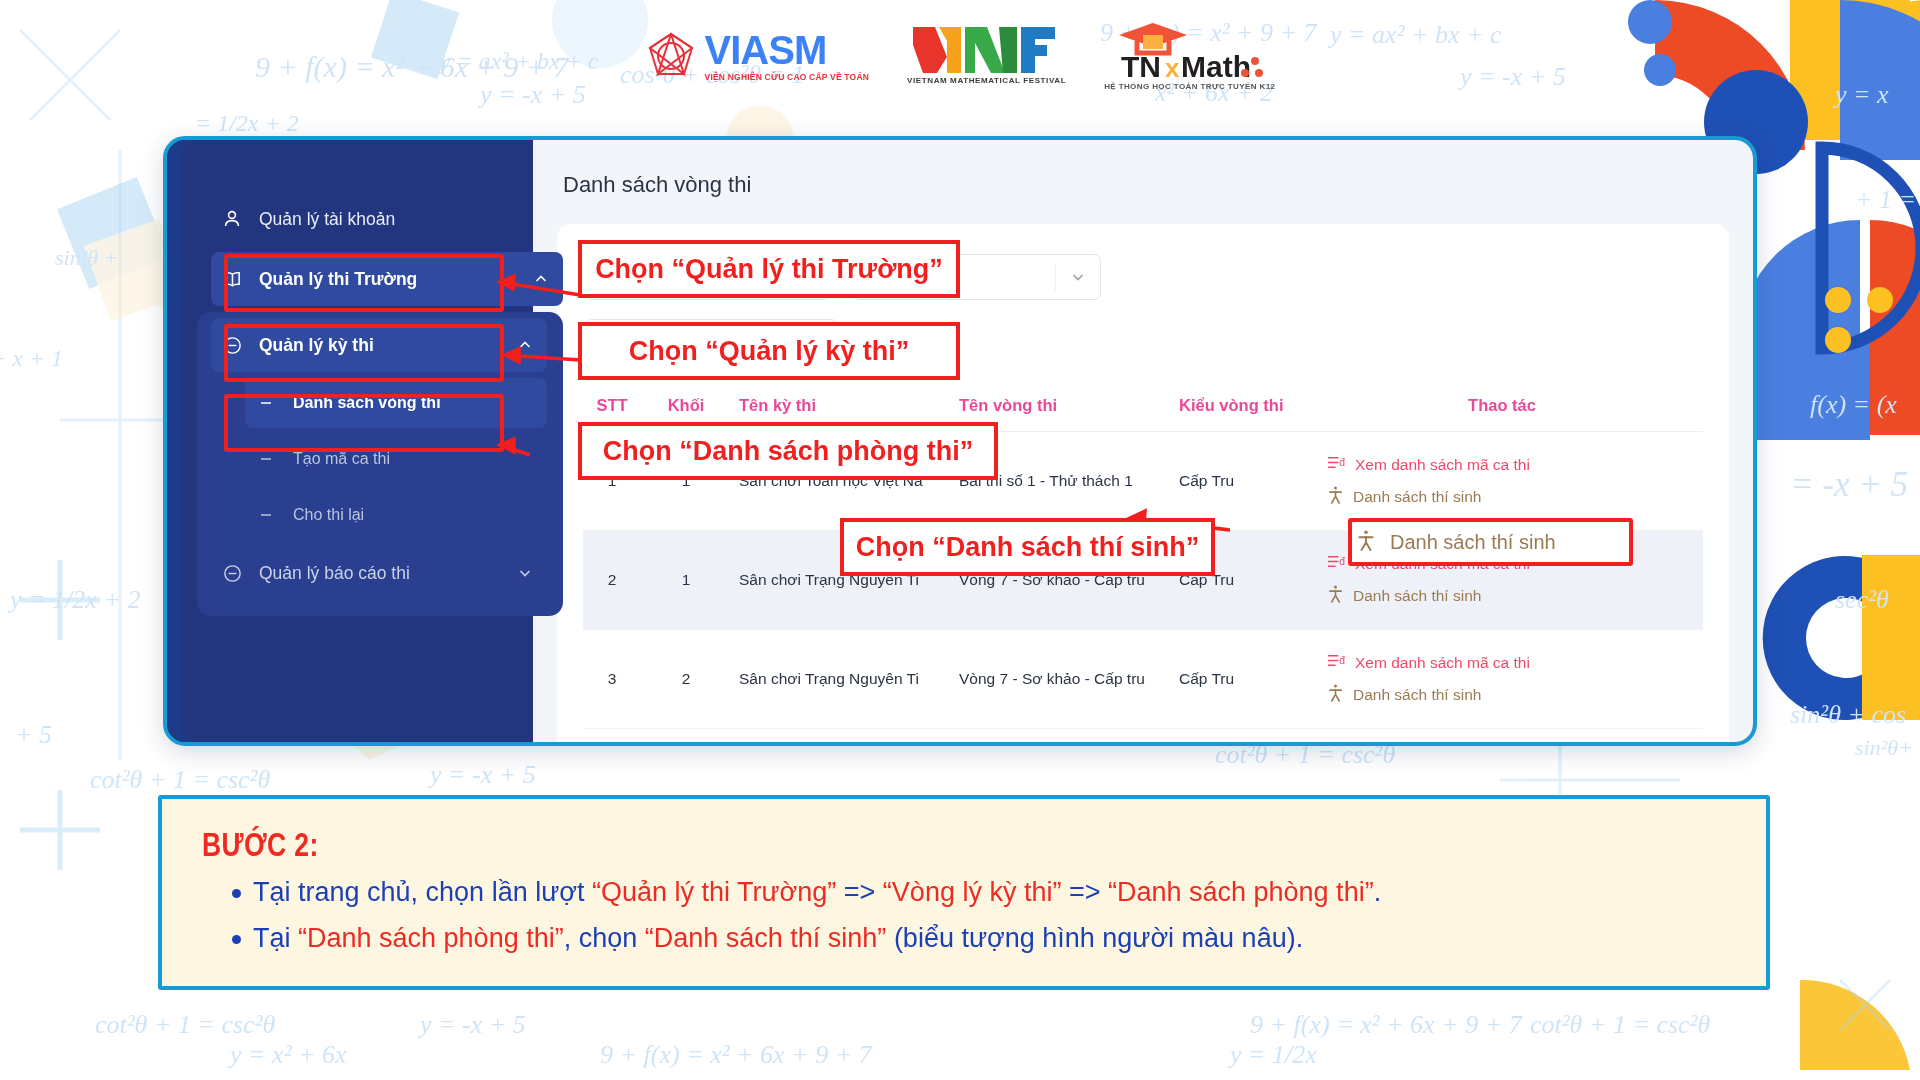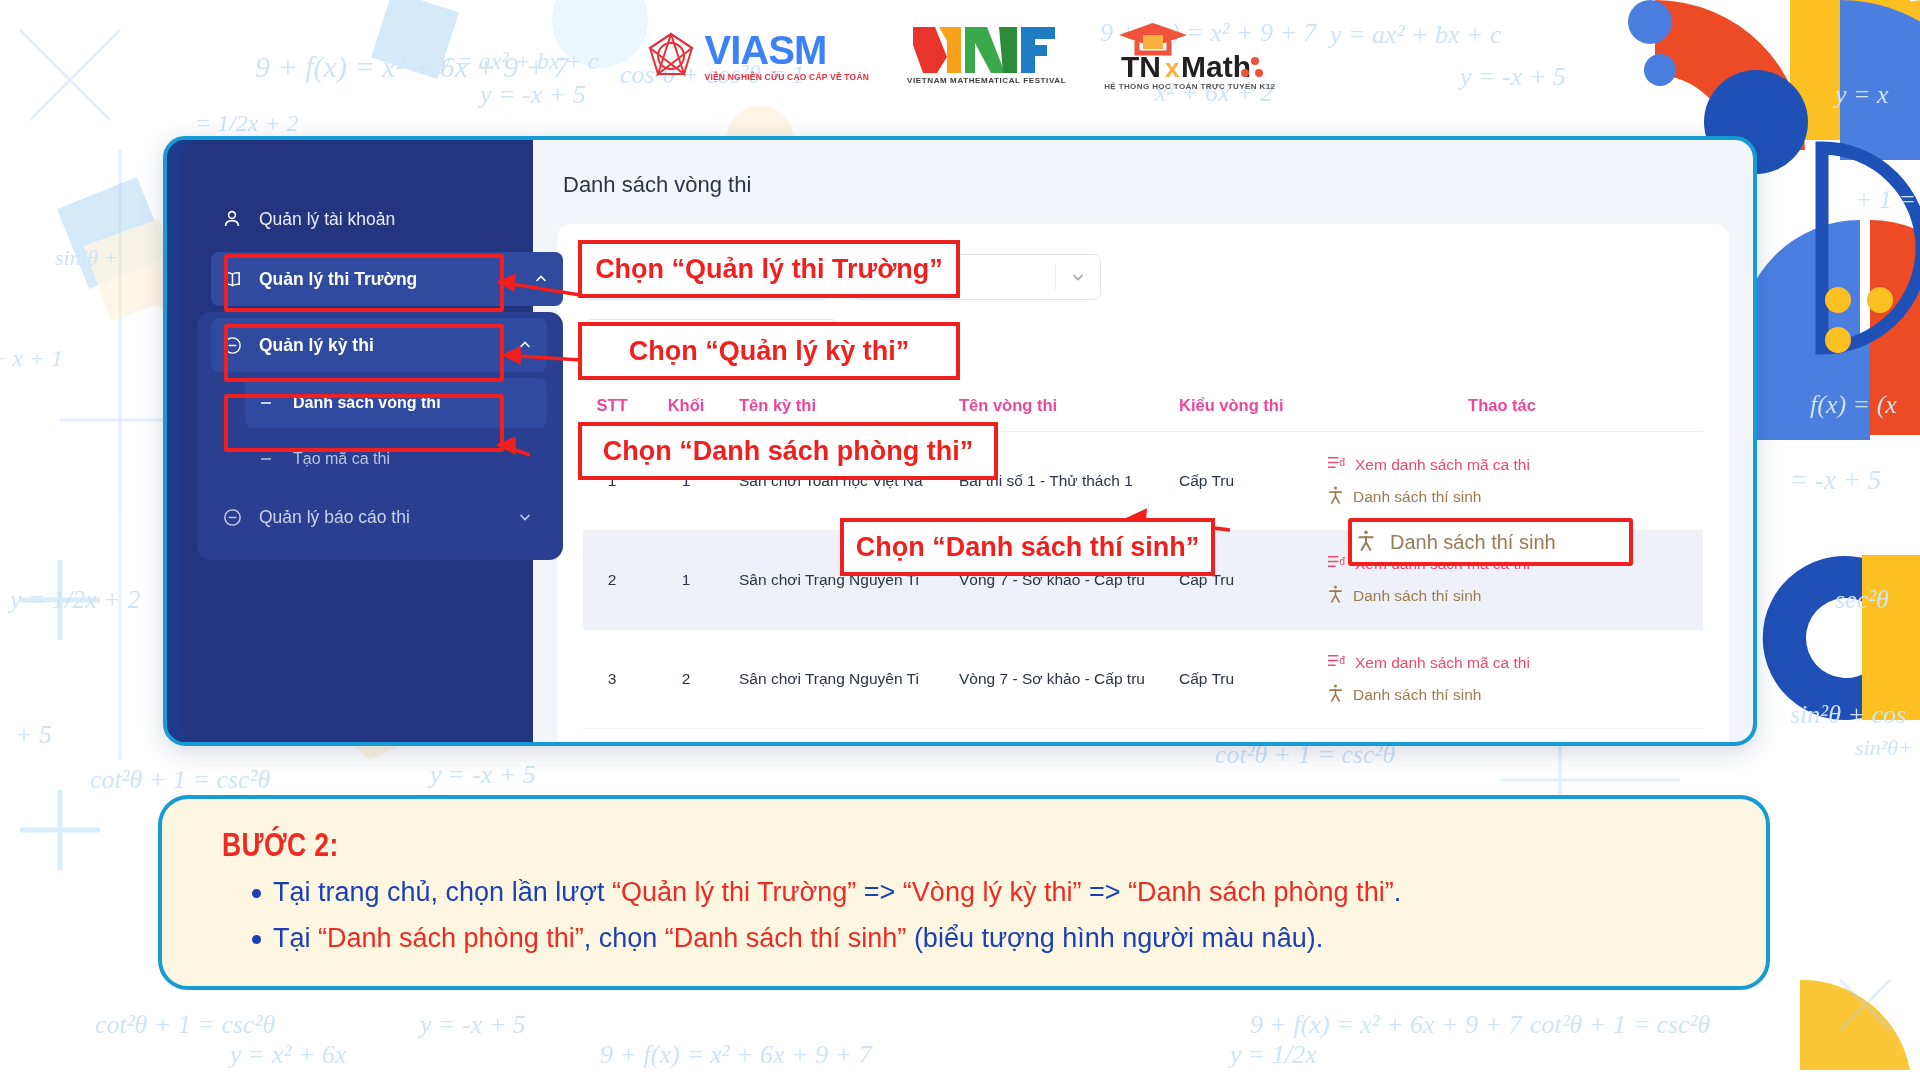--- a/index.html
+++ b/index.html
@@ -105,22 +105,22 @@
   .callout {
     position:absolute; z-index:20; background:#ffffff; border:4px solid #f21f1f;
     display:flex; align-items:center; justify-content:center;
     color:#f21f1f; font-weight:700; white-space:nowrap;
   }
   .arrow { position:absolute; z-index:19; }
 
   
   #note {
     position:absolute; left:158px; top:795px; width:1612px; height:195px;
-    background:#fdf6e0; border:4px solid #169bd5; border-radius:30px; z-index:8;
-    padding:26px 40px 0 60px;
+    background:#fdf6e0; border:4px solid #169bd5; border-radius:3px; z-index:8;
+    padding:26px 40px 0 40px;
   }
   #note-title {
     color:#ee2a24; font-weight:800; font-size:34px; letter-spacing:.5px;
     transform:scaleX(.78); transform-origin:left center; margin-bottom:10px;
   }
   .bullet { display:flex; align-items:flex-start; gap:12px; margin:0 0 10px 30px; }
   .dot { width:9px; height:9px; border-radius:50%; background:#1d3fb5; margin-top:15px; flex:0 0 9px;}
   .btxt { font-size:27px; color:#1d3fb5; line-height:1.35; white-space:nowrap; }
   .btxt .r { color:#ee2a24; }
 </style>
@@ -193,21 +193,21 @@
   <div class="math-txt" style="left:420px;top:1010px;font-size:26px">y = -x + 5</div>
   <div class="math-txt" style="left:230px;top:1040px;font-size:26px">y = x² + 6x</div>
   <div class="math-txt" style="left:620px;top:60px;font-size:26px">cos²θ + cos²θ = 1</div>
   <div class="math-txt" style="left:1100px;top:18px;font-size:26px">9 + f(x) = x² + 9 + 7</div>
   <div class="math-txt" style="left:1155px;top:78px;font-size:26px">x² + 6x + 2</div>
   <div class="math-txt" style="left:1330px;top:20px;font-size:26px">y = ax² + bx + c</div>
   <div class="math-txt" style="left:1460px;top:62px;font-size:26px">y = -x + 5</div>
   <div class="math-txt" style="left:1855px;top:185px;font-size:26px">+ 1 = se</div>
   <div class="math-txt" style="left:1835px;top:80px;font-size:26px">y = x</div>
   <div class="math-txt" style="left:1810px;top:390px;font-size:26px">f(x) = (x</div>
-  <div class="math-txt" style="left:1790px;top:465px;font-size:27px">= -x + 5</div>
+  <div class="math-txt" style="left:1790px;top:465px;font-size:35px">= -x + 5</div>
   <div class="math-txt" style="left:1465px;top:580px;font-size:26px">y = -x + 5</div>
   <div class="math-txt" style="left:1835px;top:585px;font-size:26px">sec²θ</div>
   <div class="math-txt" style="left:1790px;top:700px;font-size:26px">sin²θ + cos</div>
   <div class="math-txt" style="left:1215px;top:740px;font-size:26px">cot²θ + 1 = csc²θ</div>
   <div class="math-txt" style="left:1855px;top:735px;font-size:22px">sin²θ+</div>
   <div class="math-txt" style="left:1530px;top:1010px;font-size:26px">cot²θ + 1 = csc²θ</div>
   <div class="math-txt" style="left:1250px;top:1010px;font-size:26px">9 + f(x) = x² + 6x + 9 + 7</div>
   <div class="math-txt" style="left:600px;top:1040px;font-size:26px">9 + f(x) = x² + 6x + 9 + 7</div>
   <div class="math-txt" style="left:430px;top:760px;font-size:26px">y = -x + 5</div>
   <div class="math-txt" style="left:1230px;top:1040px;font-size:26px">y = 1/2x</div>
@@ -316,20 +316,28 @@
 
         <div class="nav-item sub dim">
           <span class="nav-ico">
             <svg width="16" height="16" viewBox="0 0 16 16" stroke="#b9c4e0" stroke-width="1.5">
                 <path d="M3 8h10"></path>
               </svg>
           </span>
           <span class="nav-lbl">Tạo mã ca thi</span>
         </div>
 
+        <div class="nav-item sub dim">
+          <span class="nav-ico">
+            <svg width="16" height="16" viewBox="0 0 16 16" stroke="#b9c4e0" stroke-width="1.5">
+                <path d="M3 8h10"></path>
+              </svg>
+          </span>
+          <span class="nav-lbl">Cho thi lại</span>
+        </div>
 
         <div class="nav-item" style="margin-left:14px;color:#c9d2ea">
           <span class="nav-ico">
             <svg width="21" height="21" viewBox="0 0 22 22" fill="none" stroke="#c9d2ea" stroke-width="1.5">
                 <circle cx="11" cy="11" r="8"></circle>
                 <path d="M7 11h8"></path>
               </svg>
           </span>
           <span class="nav-lbl">Quản lý báo cáo thi</span>
           <span class="chev">

